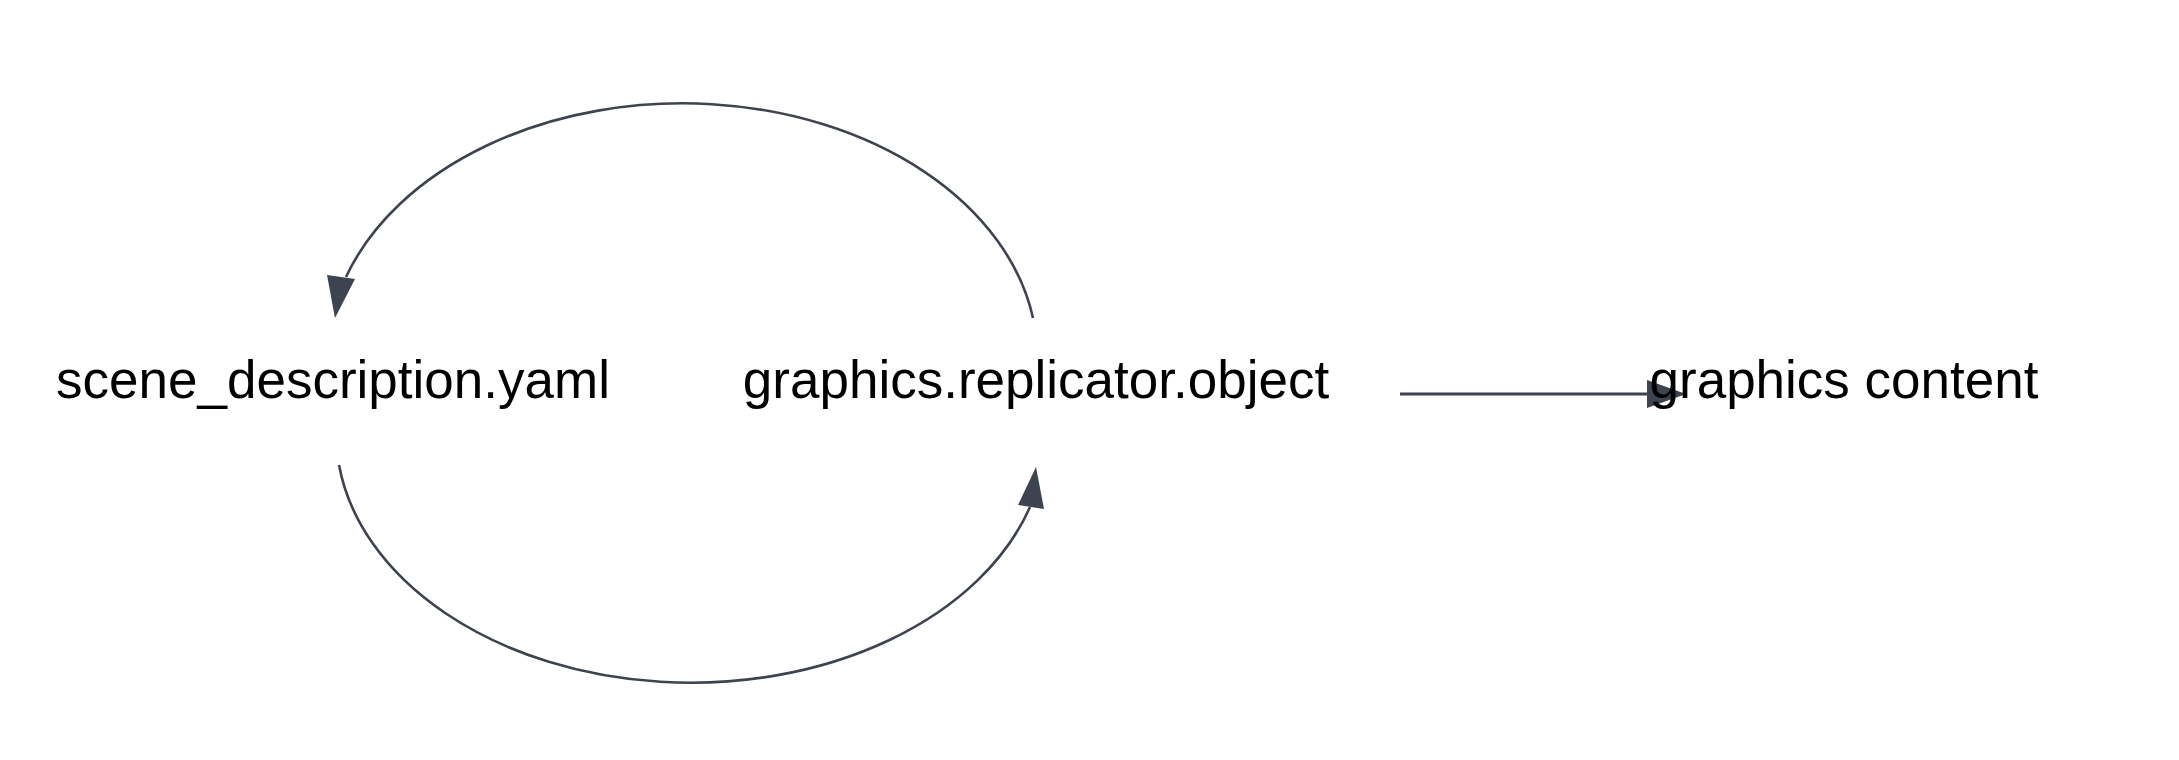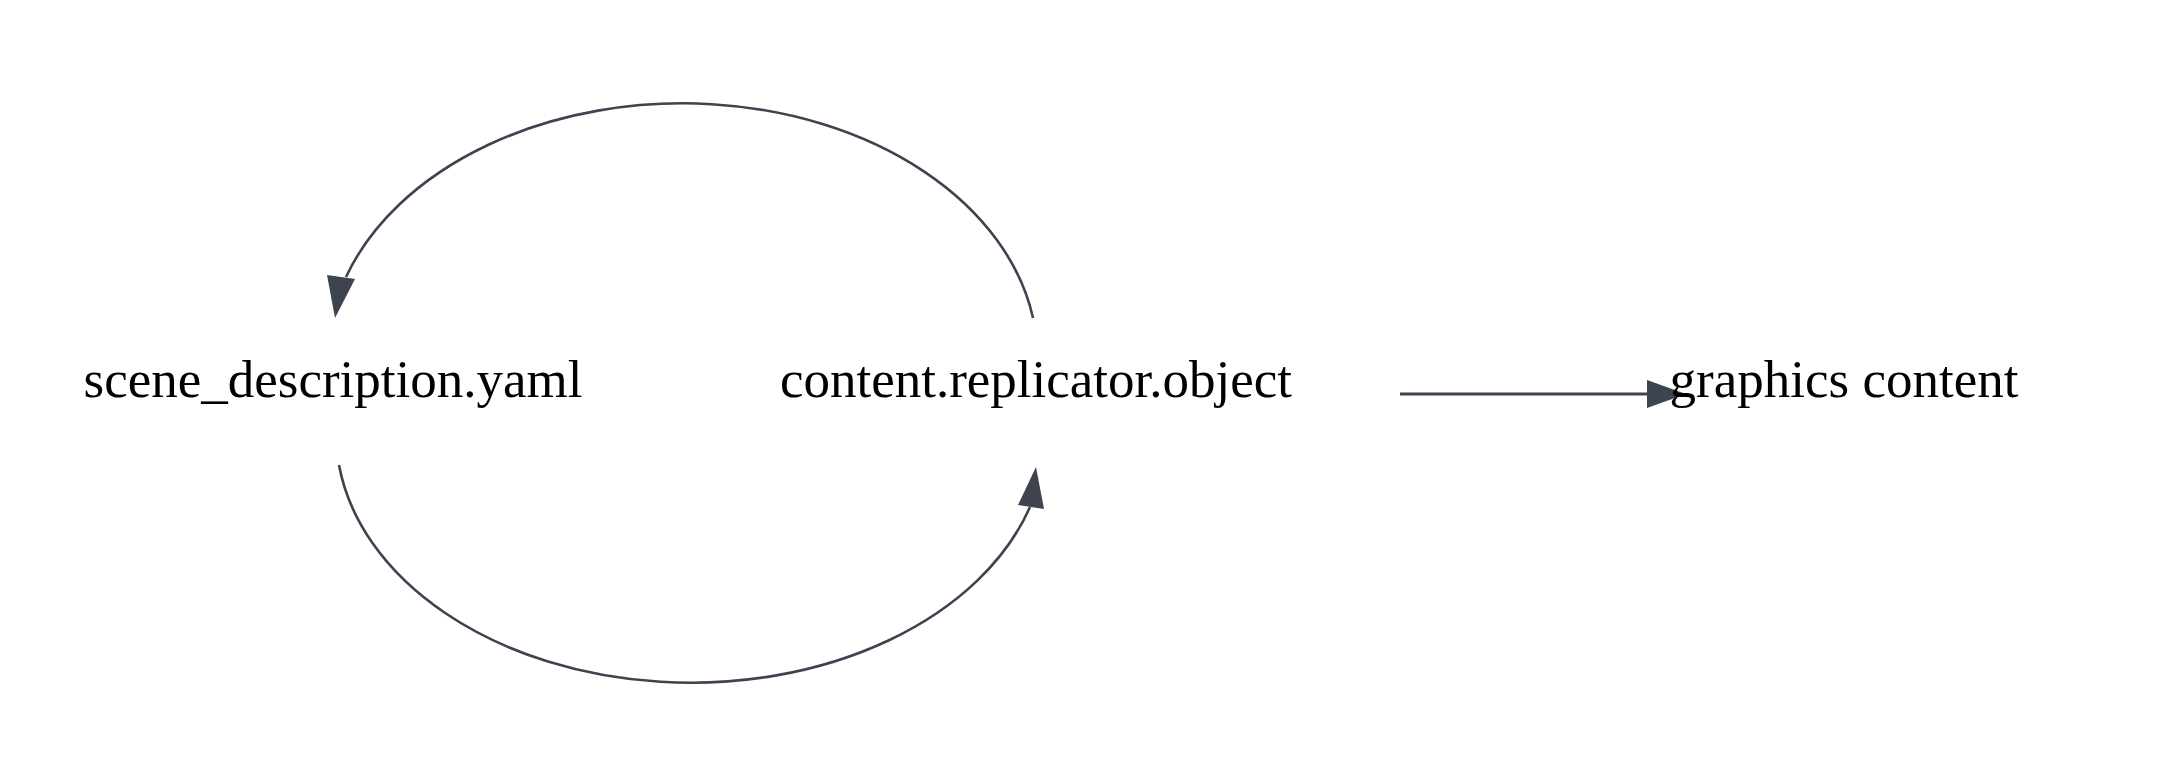--- a/index.html
+++ b/index.html
@@ -6,21 +6,21 @@
     margin: 0;
     padding: 0;
     background: var(--bg, #ffffff);
   }
   .canvas {
     position: relative;
     width: 2179px;
     height: 760px;
     background: var(--bg, #ffffff);
     overflow: hidden;
-    font-family: Liberation Serif, serif;
+    font-family: Liberation Sans, sans-serif;
   }
   .edges-svg {
     position: absolute;
     left: 0;
     top: 0;
     width: 2179px;
     height: 760px;
   }
   .edges-svg .edge-line {
     fill: none;
@@ -62,17 +62,17 @@
 
     <path class="edge-line arc" d="M 339 465 A 355 250 0 0 0 1030 507"></path>
     <polygon class="arrowhead" points="1018,505 1044,509 1036,467"></polygon>
 
     <line class="edge-line straight" x1="1400" y1="394" x2="1652" y2="394"></line>
     <polygon class="arrowhead" points="1647,380 1647,408 1686,394"></polygon>
   </svg>
 
   <div class="node-label left">scene_description.yaml</div>
 
-  <div class="node-label middle">content.replicator.object</div>
+  <div class="node-label middle">graphics.replicator.object</div>
 
   <div class="node-label right">graphics content</div>
 
 </div>
 
 </body></html>

